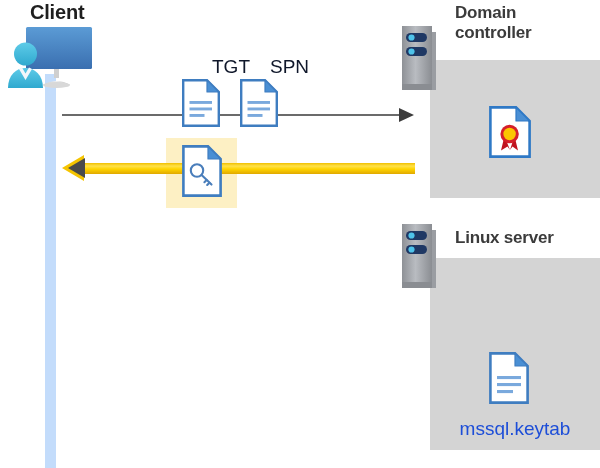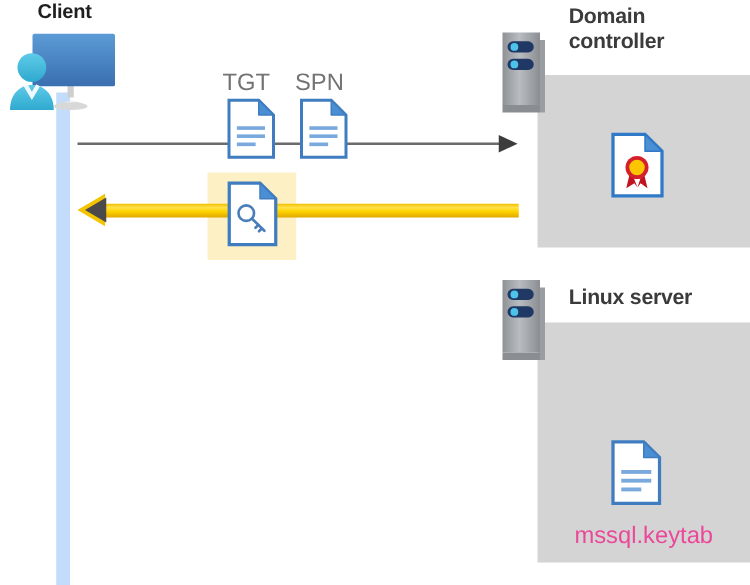--- a/index.html
+++ b/index.html
@@ -15,21 +15,21 @@
   
   .abs{position:absolute;}
 
   
   .title{
     font-weight:bold;
     color:#1f1f1f;
     letter-spacing:-0.2px;
     line-height:1.15;
   }
-  #client-title{left:30px;top:1px;font-size:16px;}
+  #client-title{left:30px;top:1px;font-size:20px;}
   #dc-title{left:455px;top:3px;font-size:17px;width:140px;color:#3b3b3b;}
   #linux-title{left:455px;top:228px;font-size:17px;color:#3b3b3b;text-align:center;}
 
   
   #client-lifeline{
     left:45px;top:74px;width:11px;height:394px;
     background:#c3dcfb;
   }
 
   
@@ -73,27 +73,27 @@
   }
 
   
   #highlight-box{
     left:166px;top:138px;width:71px;height:70px;
     background:#fdf0c4;
   }
 
   
   .doclabel{
-    font-size:19px;color:#737373;font-weight:normal;
+    font-size:19px;color:#0f172a;font-weight:normal;margin-left:34px;
   }
   #tgt-label{left:178px;top:56px;}
   #spn-label{left:236px;top:56px;}
   #keytab-label{
     left:430px;top:418px;width:170px;text-align:center;
-    font-size:19px;color:#ec4899;
+    font-size:19px;color:#1d4ed8;
   }
 
   
   #tgt-icon{left:182px;top:79px;width:38px;height:48px;}
   #spn-icon{left:240px;top:79px;width:38px;height:48px;}
   #key-doc-icon{left:182px;top:145px;width:40px;height:52px;}
   #cert-icon{left:489px;top:106px;width:42px;height:52px;}
   #sql-icon{left:487px;top:279px;width:44px;height:50px;}
   #keytab-icon{left:489px;top:352px;width:40px;height:52px;}
 

